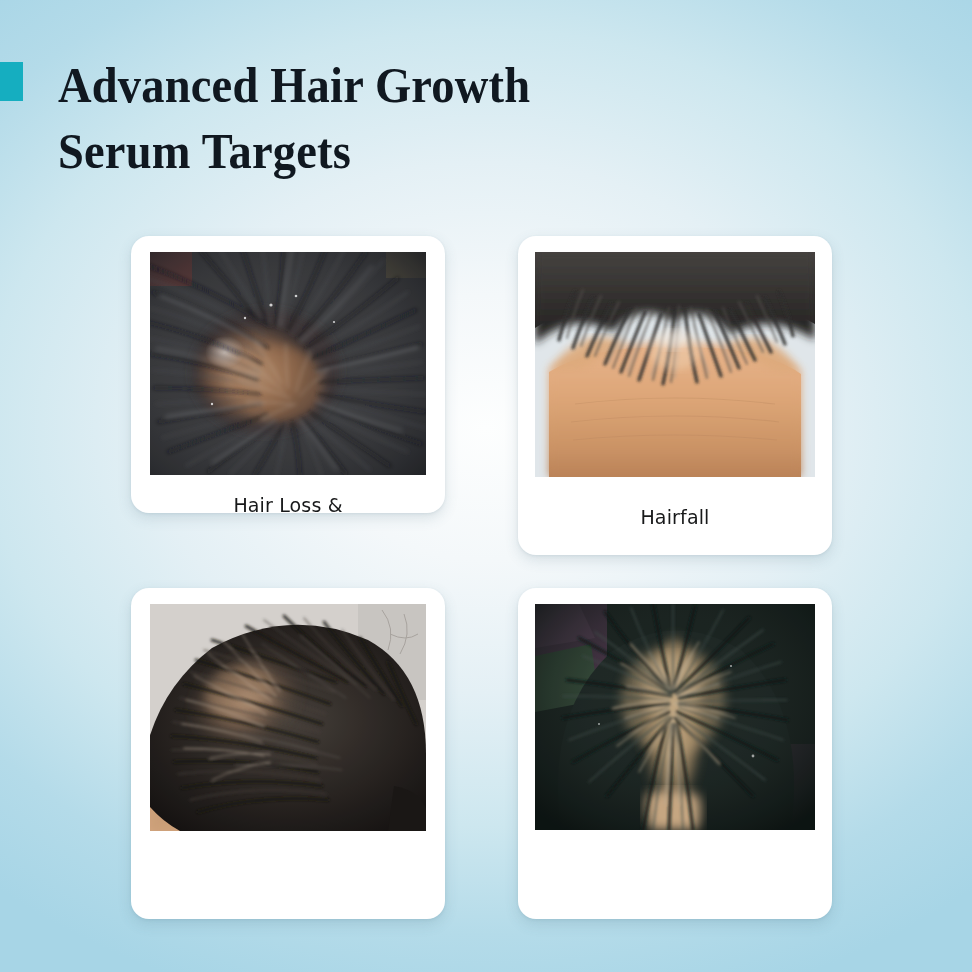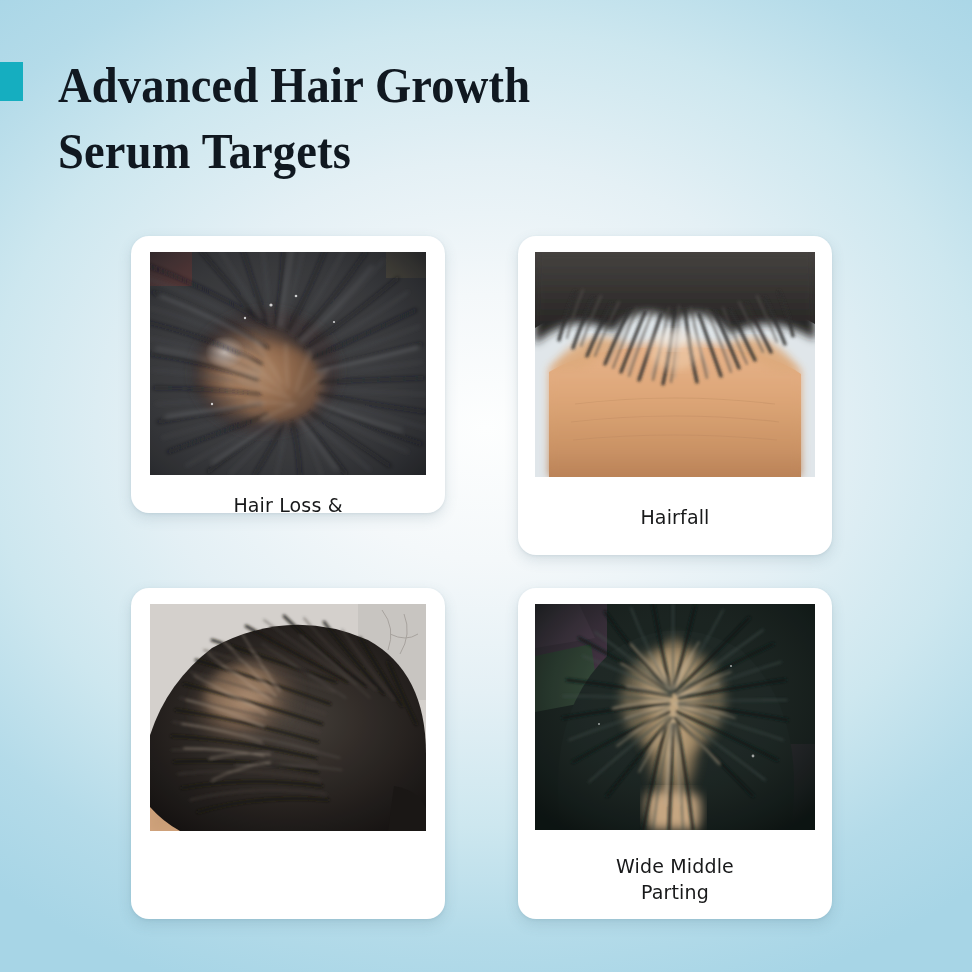--- a/index.html
+++ b/index.html
@@ -494,17 +494,15 @@
           </g>
         </g>
         <g fill="#ffffff" opacity="0.65">
           <circle cx="218" cy="152" r="1.4"></circle>
             <circle cx="196" cy="62" r="1.1"></circle>
           <circle cx="64" cy="120" r="1.0"></circle>
         </g>
         <rect width="280" height="226" fill="#0d1b18" opacity="0.10"></rect>
       </svg>
     </div>
-    <div class="caption">Wide Middle
-Parting</div>
   </div>
 
 </div>
 
 </body></html>

